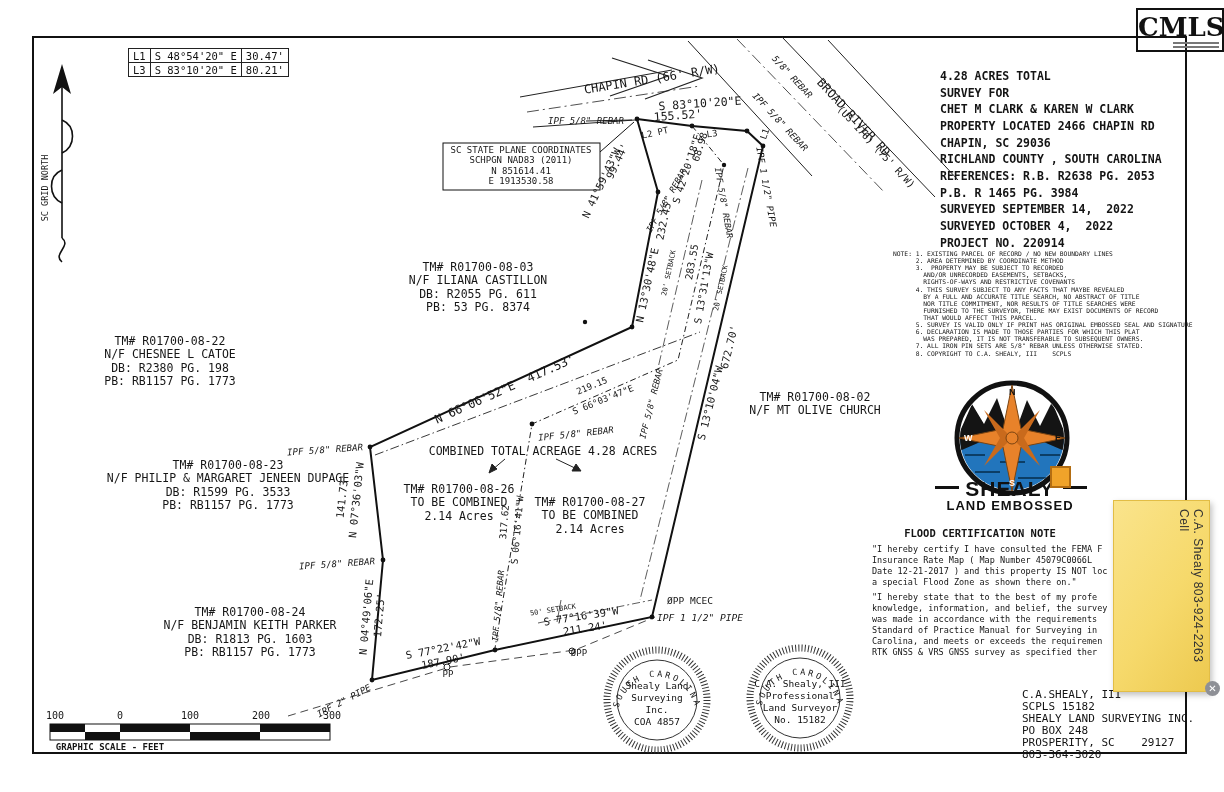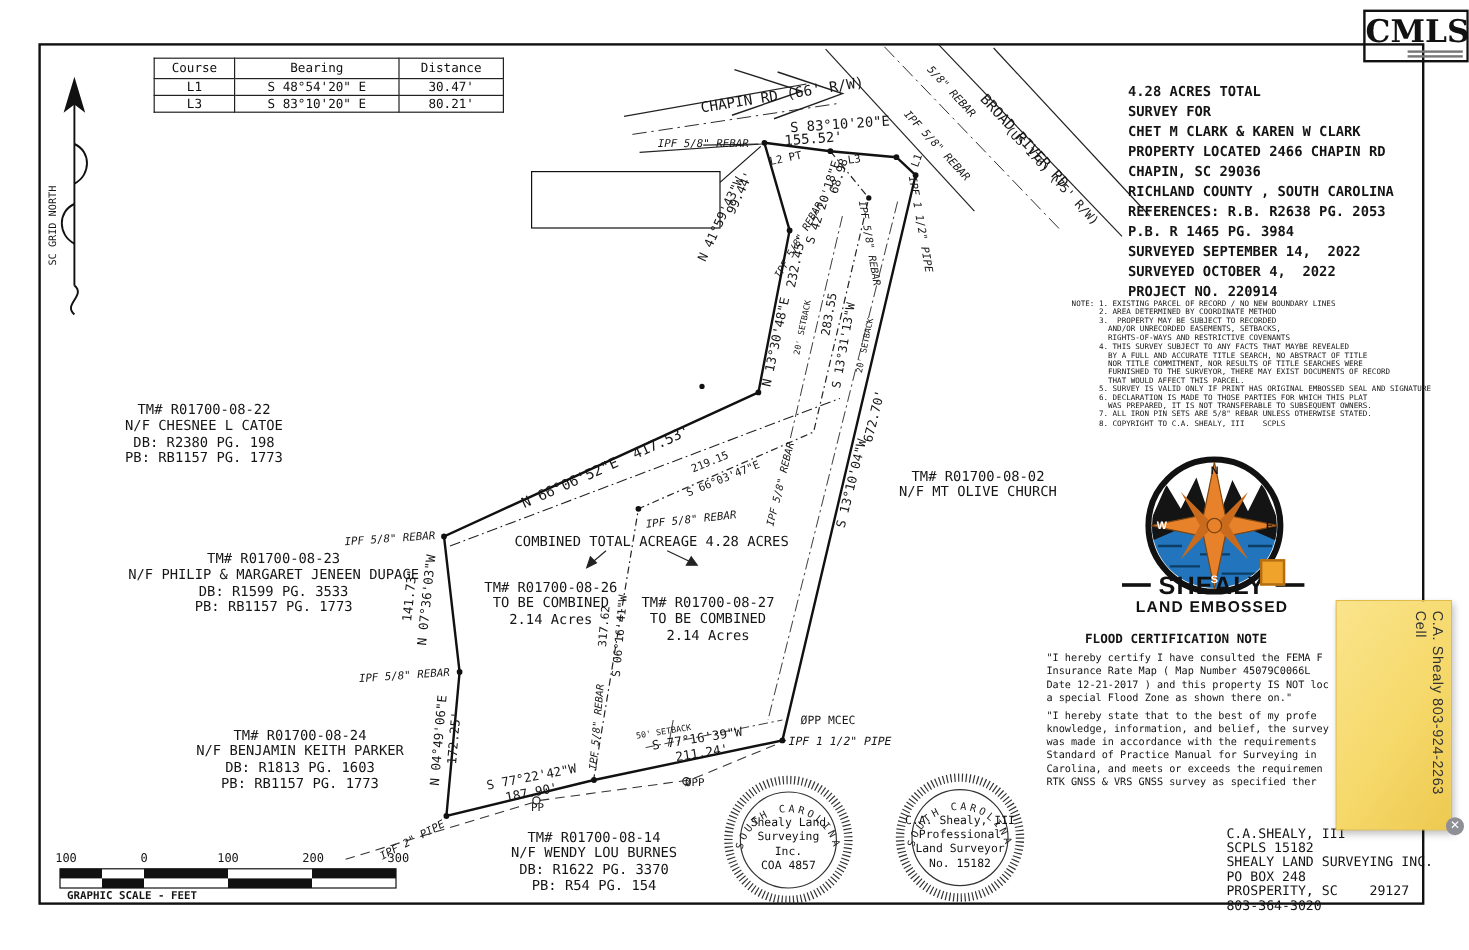--- a/index.html
+++ b/index.html
@@ -232,24 +232,28 @@
 DB: R2380 PG. 198
 PB: RB1157 PG. 1773</span>
     <span class="plbl" style="left: 228px; top: 486px; font-size: 11.5px; transform: translate(-50%, -50%) rotate(0deg);">TM# R01700-08-23
 N/F PHILIP &amp; MARGARET JENEEN DUPAGE
 DB: R1599 PG. 3533
 PB: RB1157 PG. 1773</span>
     <span class="plbl" style="left: 250px; top: 633px; font-size: 11.5px; transform: translate(-50%, -50%) rotate(0deg);">TM# R01700-08-24
 N/F BENJAMIN KEITH PARKER
 DB: R1813 PG. 1603
 PB: RB1157 PG. 1773</span>
-    <span class="plbl" style="left: 495px; top: 718px; font-size: 11.5px; transform: translate(-50%, -50%) rotate(0deg);">TM# R01700-08-14
-N/F WENDY LOU BURNES
-DB: R1622 PG. 3370
-PB: R54 PG. 154</span>
+    <span class="plbl" style="left: 478px; top: 288px; font-size: 11.5px; transform: translate(-50%, -50%) rotate(0deg);">TM# R01700-08-03
+N/F ILIANA CASTILLON
+DB: R2055 PG. 611
+PB: 53 PG. 8374</span>
+    <span class="plbl" style="left: 521px; top: 166px; font-size: 9px; transform: translate(-50%, -50%) rotate(0deg);">SC STATE PLANE COORDINATES
+SCHPGN NAD83 (2011)
+N 851614.41
+E 1913530.58</span>
     <span class="plbl" style="left: 344px; top: 701px; font-size: 9px; transform: translate(-50%, -50%) rotate(-28deg); font-style: italic;">IPF 2" PIPE</span>
     <span class="plbl" style="left: 443px; top: 648px; font-size: 10.5px; transform: translate(-50%, -50%) rotate(-11deg);">S 77°22'42"W</span>
     <span class="plbl" style="left: 443px; top: 661px; font-size: 10.5px; transform: translate(-50%, -50%) rotate(-11deg);">187.90'</span>
     <span class="plbl" style="left: 581px; top: 616px; font-size: 10.5px; transform: translate(-50%, -50%) rotate(-9deg);">S 77°16'39"W</span>
     <span class="plbl" style="left: 585px; top: 628px; font-size: 10.5px; transform: translate(-50%, -50%) rotate(-9deg);">211.24'</span>
     <span class="plbl" style="left: 553px; top: 610px; font-size: 7px; transform: translate(-50%, -50%) rotate(-9deg);">50' SETBACK</span>
     <span class="plbl" style="left: 499px; top: 606px; font-size: 8.5px; transform: translate(-50%, -50%) rotate(-85deg); font-style: italic;">IPF 5/8" REBAR</span>
     <span class="plbl" style="left: 504px; top: 522px; font-size: 9.5px; transform: translate(-50%, -50%) rotate(-85deg);">317.62</span>
     <span class="plbl" style="left: 517px; top: 530px; font-size: 9.5px; transform: translate(-50%, -50%) rotate(-85deg);">S 06°16'41"W</span>
     <span class="plbl" style="left: 690px; top: 601px; font-size: 9.5px; transform: translate(-50%, -50%) rotate(0deg);">ØPP MCEC</span>
@@ -260,25 +264,20 @@
     <span class="plbl" style="left: 55px; top: 716px; font-size: 10px; transform: translate(-50%, -50%) rotate(0deg);">100</span>
     <span class="plbl" style="left: 120px; top: 716px; font-size: 10px; transform: translate(-50%, -50%) rotate(0deg);">0</span>
     <span class="plbl" style="left: 190px; top: 716px; font-size: 10px; transform: translate(-50%, -50%) rotate(0deg);">100</span>
     <span class="plbl" style="left: 261px; top: 716px; font-size: 10px; transform: translate(-50%, -50%) rotate(0deg);">200</span>
     <span class="plbl" style="left: 332px; top: 716px; font-size: 10px; transform: translate(-50%, -50%) rotate(0deg);">300</span>
     <span class="plbl" style="left: 110px; top: 747px; font-size: 9px; transform: translate(-50%, -50%) rotate(0deg); font-weight: bold;">GRAPHIC SCALE - FEET</span>
   </div>
 
 <table id="course-table">
   <tbody>
-      <tr>
-    <th class="c1">Course</th>
-    <th class="c2">Bearing</th>
-    <th class="c3">Distance</th>
-  </tr>
   <tr>
     <td>L1</td>
     <td>S 48°54'20" E</td>
     <td>30.47'</td>
   </tr>
   <tr>
     <td>L3</td>
     <td>S 83°10'20" E</td>
     <td>80.21'</td>
   </tr>

